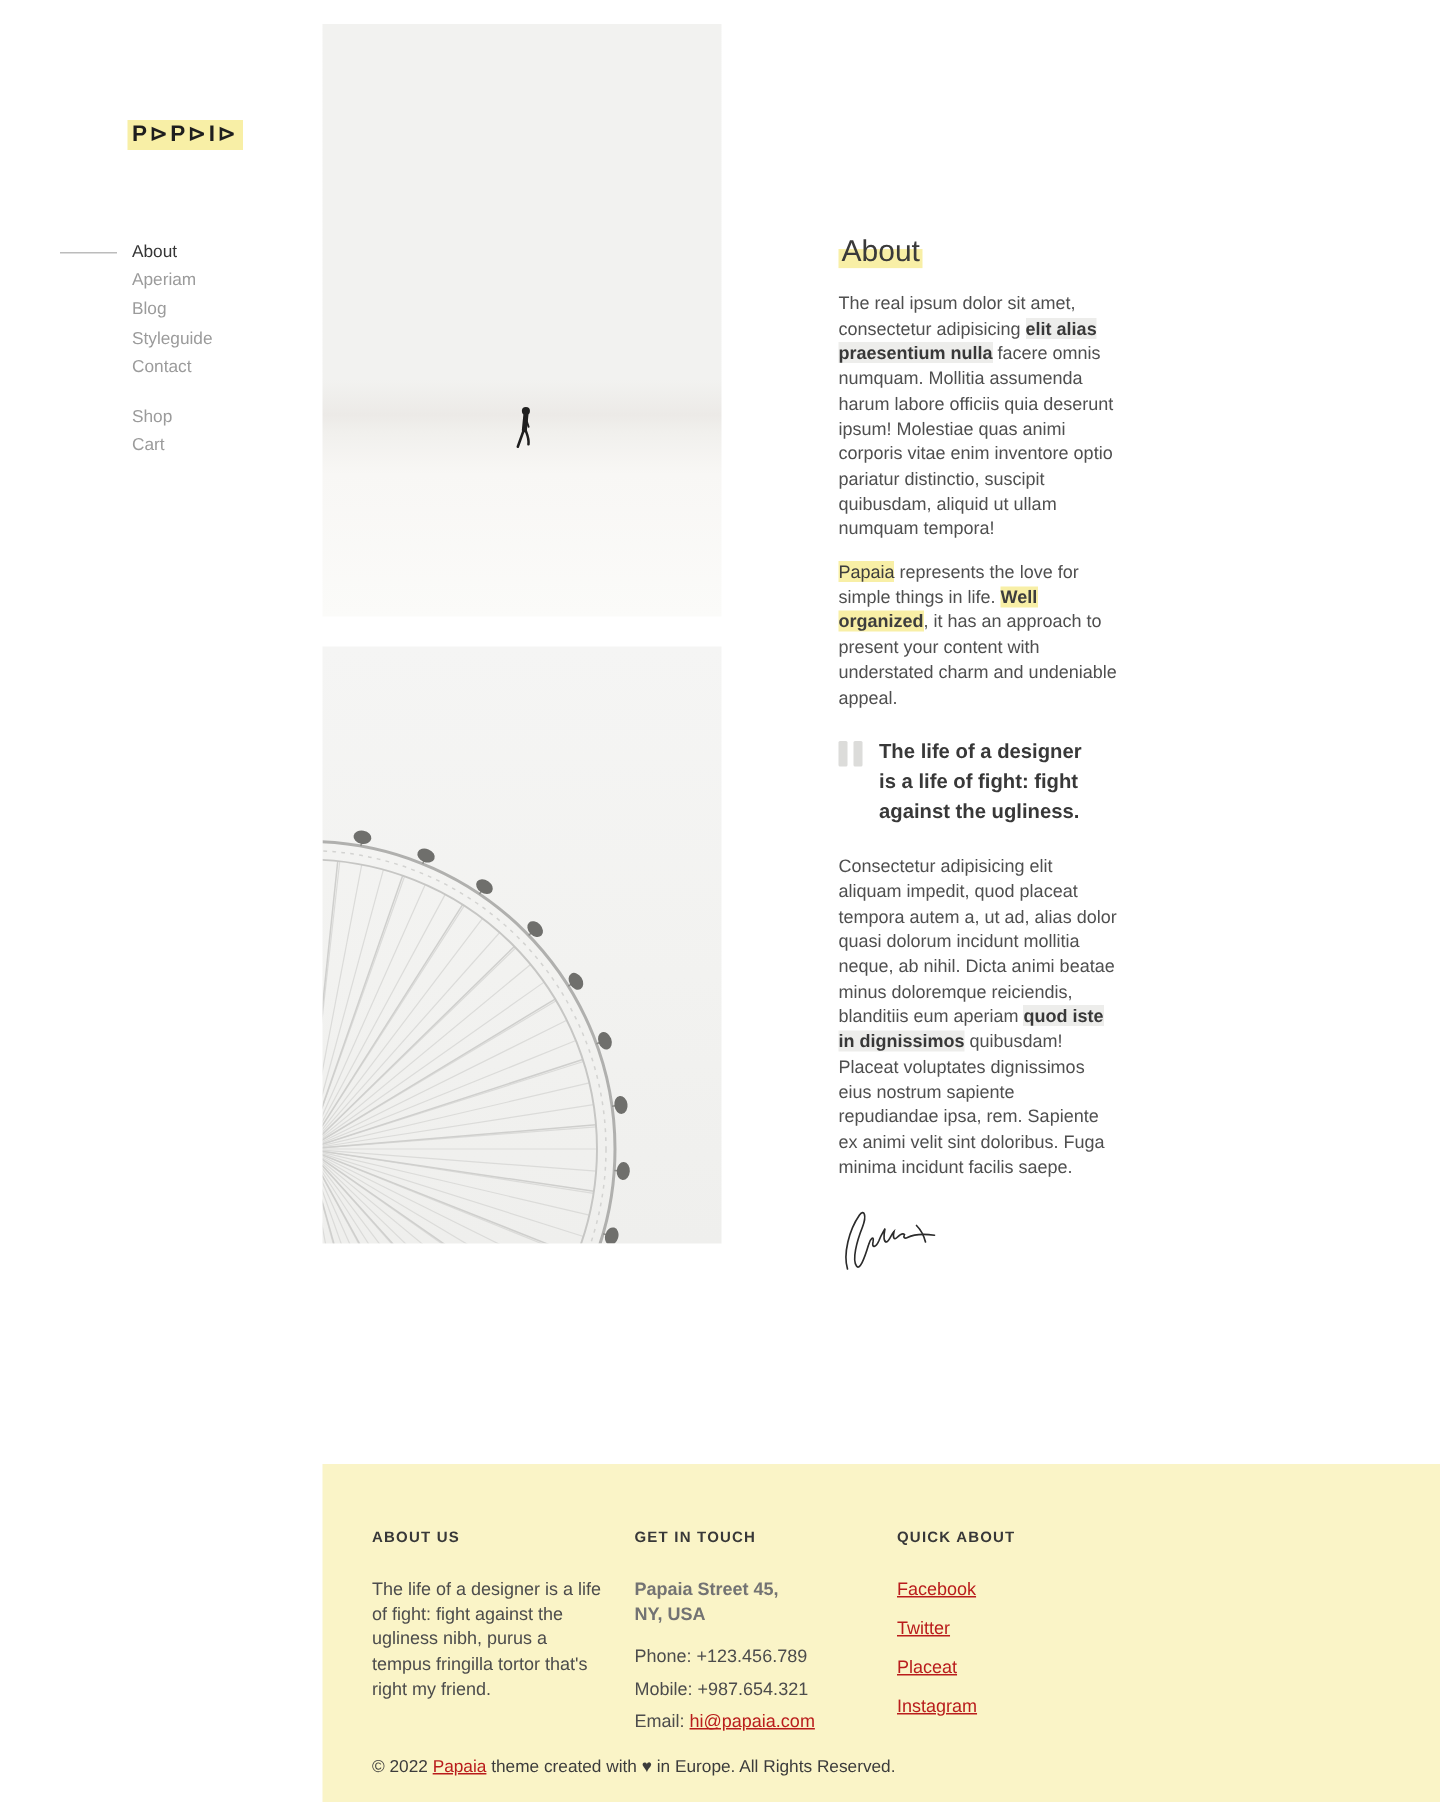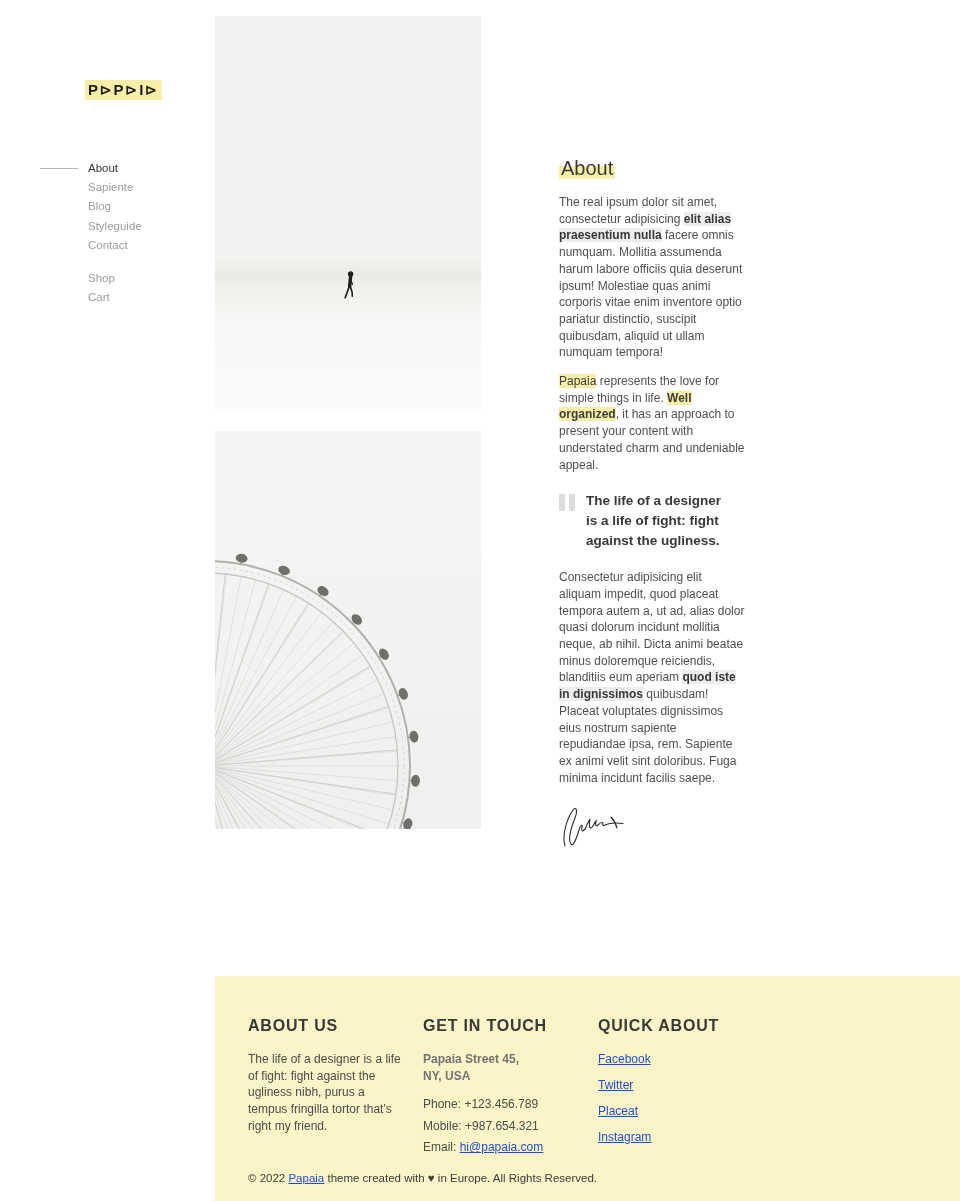--- a/index.html
+++ b/index.html
@@ -38,44 +38,44 @@
   .mark-g{background:var(--mark-gray);font-weight:700;color:#383838;}
   blockquote{display:flex;gap:11px;margin:18px 0 18px 0;}
   .quote-icon{flex:0 0 auto;display:flex;gap:4px;padding-top:3px;}
   .quote-icon i{display:block;width:6px;height:17px;background:#dcdcda;border-radius:1px;}
   .quote-text{font-size:13.5px;line-height:20px;font-weight:700;color:#383838;width:150px;}
   .signature{margin-top:4px;}
 
   
   .footer{position:absolute;left:215px;top:960px;width:745px;height:241px;background:var(--footer-bg);color:#4c4c4c;}
   .fcol{position:absolute;top:42px;width:160px;font-size:12px;line-height:16.8px;}
-  .fcol h3{font-size:16px;font-weight:700;letter-spacing:.8px;color:#383838;margin-bottom:16px;}
+  .fcol h3{font-size:10px;font-weight:700;letter-spacing:.8px;color:#383838;margin-bottom:16px;}
   .fcol.c1{left:33px;width:158px;}
   .fcol.c2{left:208px;}
   .fcol.c3{left:383px;}
   .addr{font-weight:700;color:#737373;margin-bottom:10px;}
   .contact-line{line-height:21.5px;}
-  .footer a{color:#1d4ed8;text-decoration:underline;cursor:pointer;}
+  .footer a{color:#b91c1c;text-decoration:underline;cursor:pointer;}
   .quick-link{display:block;margin-bottom:10px;line-height:16px;width:max-content;}
   .copyright{position:absolute;left:33px;top:196px;font-size:11.5px;color:#3c3c3c;}
 </style>
 </head>
 <body>
 
 <div class="page">
 
   <div class="logo">P⊳P⊳I⊳</div>
 
   <ul class="nav primary">
     <li class="active">
       <span class="active-line"></span>
       <span>About</span>
     </li>
     <li>
-      <span>Sapiente</span>
+      <span>Aperiam</span>
     </li>
     <li>
       <span>Blog</span>
     </li>
     <li>
       <span>Styleguide</span>
     </li>
     <li>
       <span>Contact</span>
     </li>

